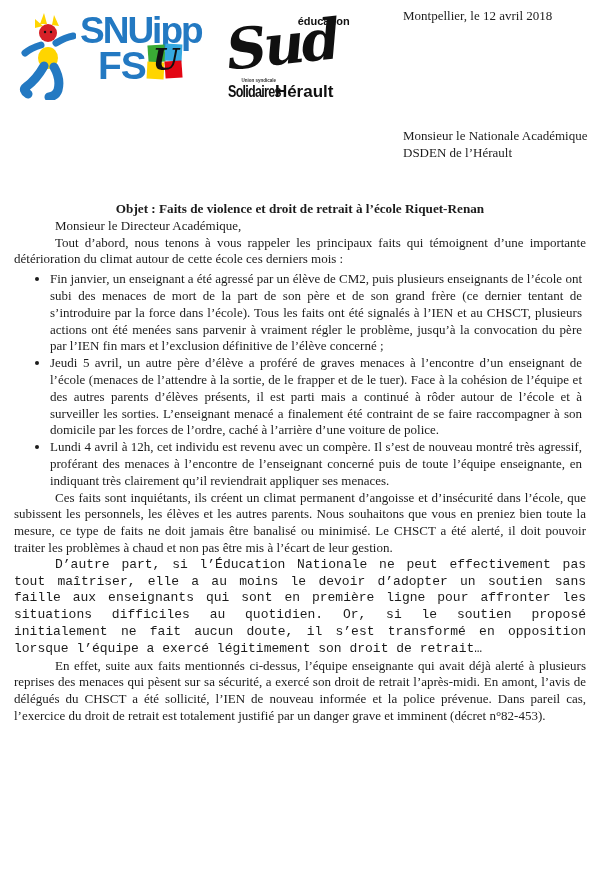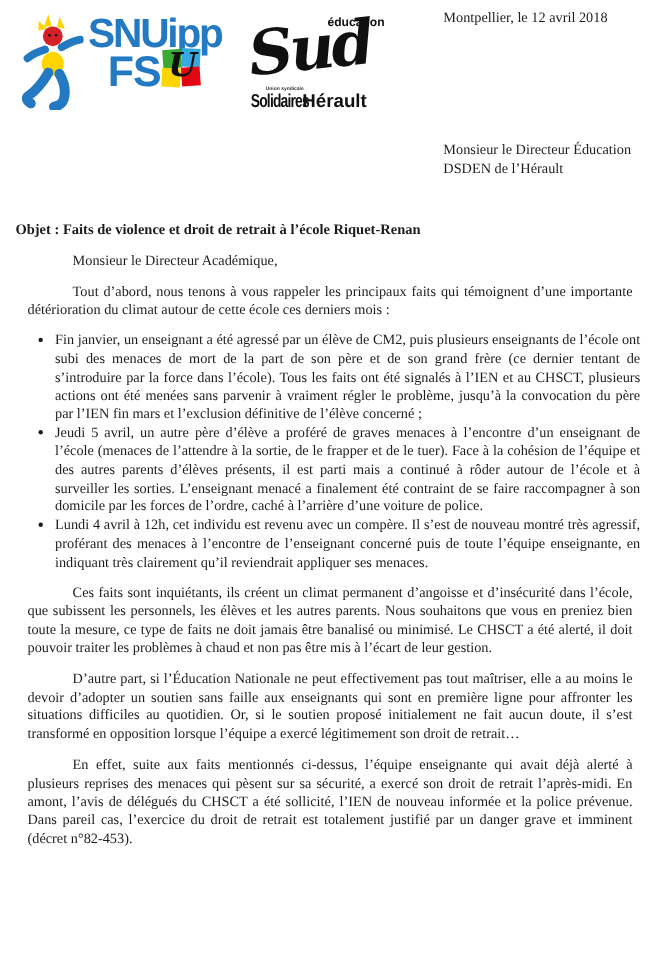--- a/index.html
+++ b/index.html
@@ -33,29 +33,29 @@
   .sol-wrap{position:relative;display:inline-block;}
   .sud-union{position:absolute;top:-4px;left:14px;font-size:4.5px;font-weight:700;color:#333;letter-spacing:0;}
   .sud-sol{display:inline-block;font-size:17px;font-weight:900;letter-spacing:-1px;
     transform:scaleX(0.74);transform-origin:0 50%;margin-right:-24px;}
   .sud-her{font-size:17px;font-weight:700;}
   
   .dateline{position:absolute;left:403px;top:8px;font-size:13px;}
   .recipient{position:absolute;left:403px;top:127px;font-size:13px;line-height:17px;}
   
   main{position:absolute;left:14px;right:14px;top:201px;font-size:13px;line-height:16.8px;}
-  .subject{margin:0;font-weight:700;font-size:13.2px;}
-  p.para{margin:11px;text-align:justify;text-indent:41px;}
+  .subject{margin:0;font-weight:700;font-size:13.2px;text-align:center;}
+  p.para{margin:0;text-align:justify;text-indent:41px;}
   .salutation{margin:26px 0 0 0;text-indent:41px;}
   .p1{margin-top:38px;}
   .p2{margin-top:21px;}
   ul.facts{margin:3px 4px 0 0;padding-left:36px;}
   ul.facts li{margin:0;text-align:justify;line-height:16.8px;}
   .p3{margin-top:22px;}
-  .p4{margin-top:21px;}
+  .p4{margin-top:21px;font-family:Liberation Mono, monospace;}
   .p5{margin-top:0;}
 </style>
 </head>
 <body>
 
 <div class="page">
 
   <div class="logos">
 
     <div class="snuipp">
@@ -104,21 +104,21 @@
         </span>
         <span class="sud-her">Hérault</span>
       </div>
     </div>
 
   </div>
 
   <div class="dateline">Montpellier, le 12 avril 2018</div>
 
   <div class="recipient">
-    <div>Monsieur le Directeur Éducation</div>
+    <div>Monsieur le Nationale Académique</div>
     <div>DSDEN de l’Hérault</div>
   </div>
 
   <main>
     <p class="subject">Objet : Faits de violence et droit de retrait à l’école Riquet-Renan</p>
     <p class="para salutation">Monsieur le Directeur Académique,</p>
     <p class="para p2">Tout d’abord, nous tenons à vous rappeler les principaux faits qui témoignent d’une importante détérioration du climat autour de cette école ces derniers mois :</p>
     <ul class="facts">
       <li>Fin janvier, un enseignant a été agressé par un élève de CM2, puis plusieurs enseignants de l’école ont subi des menaces de mort de la part de son père et de son grand frère (ce dernier tentant de s’introduire par la force dans l’école). Tous les faits ont été signalés à l’IEN et au CHSCT, plusieurs actions ont été menées sans parvenir à vraiment régler le problème, jusqu’à la convocation du père par l’IEN fin mars et l’exclusion définitive de l’élève concerné ;</li>
       <li>Jeudi 5 avril, un autre père d’élève a proféré de graves menaces à l’encontre d’un enseignant de l’école (menaces de l’attendre à la sortie, de le frapper et de le tuer). Face à la cohésion de l’équipe et des autres parents d’élèves présents, il est parti mais a continué à rôder autour de l’école et à surveiller les sorties. L’enseignant menacé a finalement été contraint de se faire raccompagner à son domicile par les forces de l’ordre, caché à l’arrière d’une voiture de police.</li>

